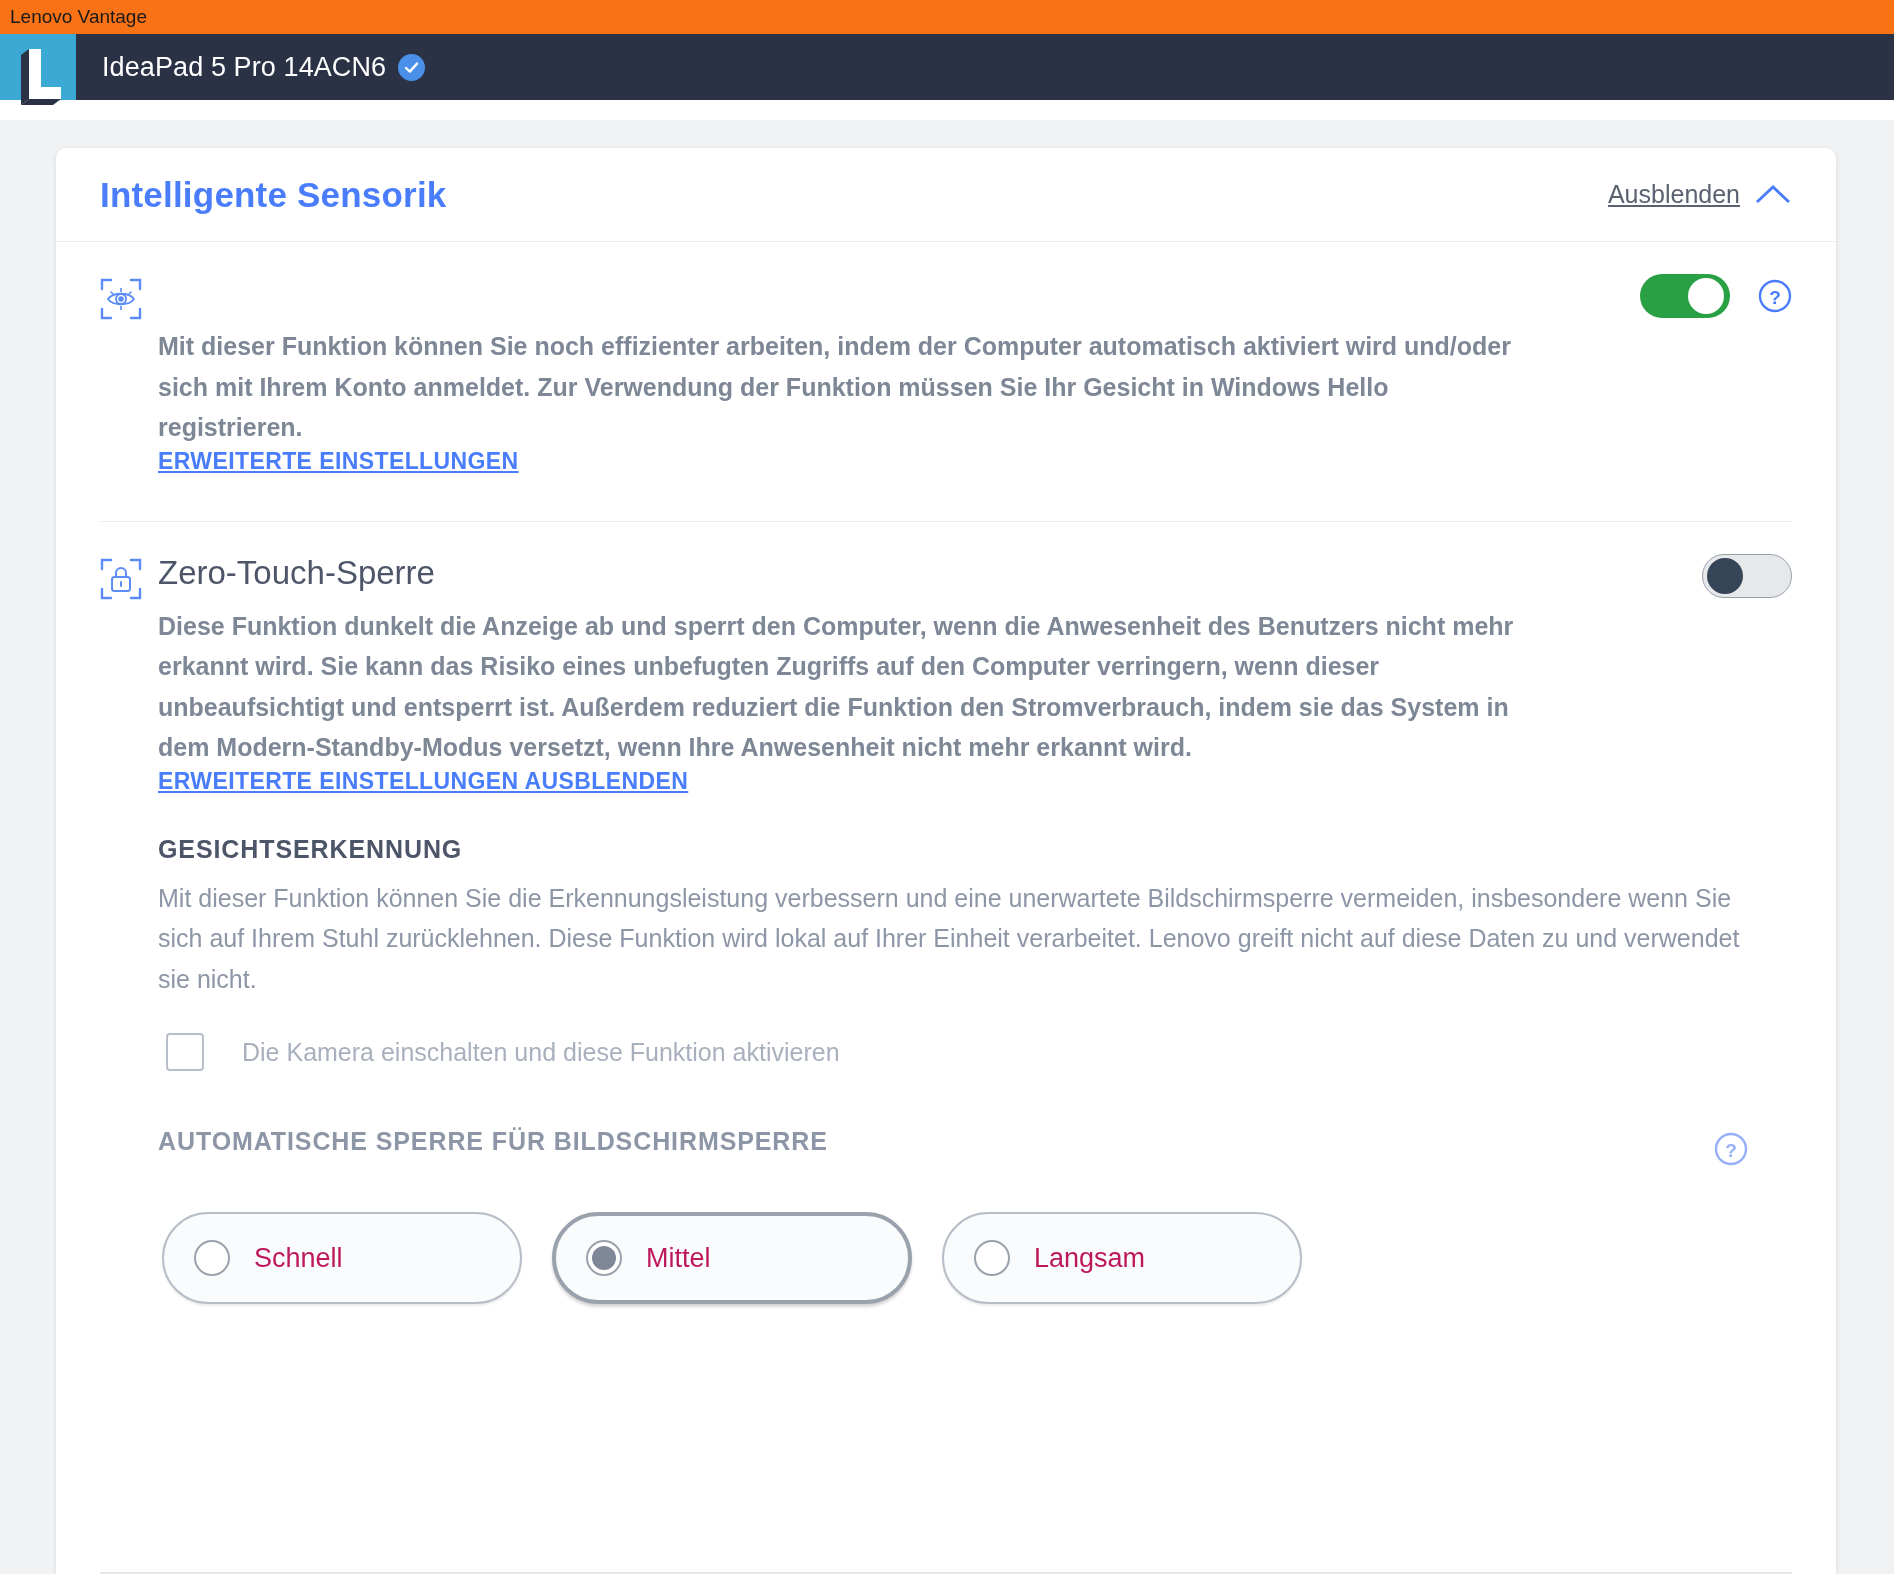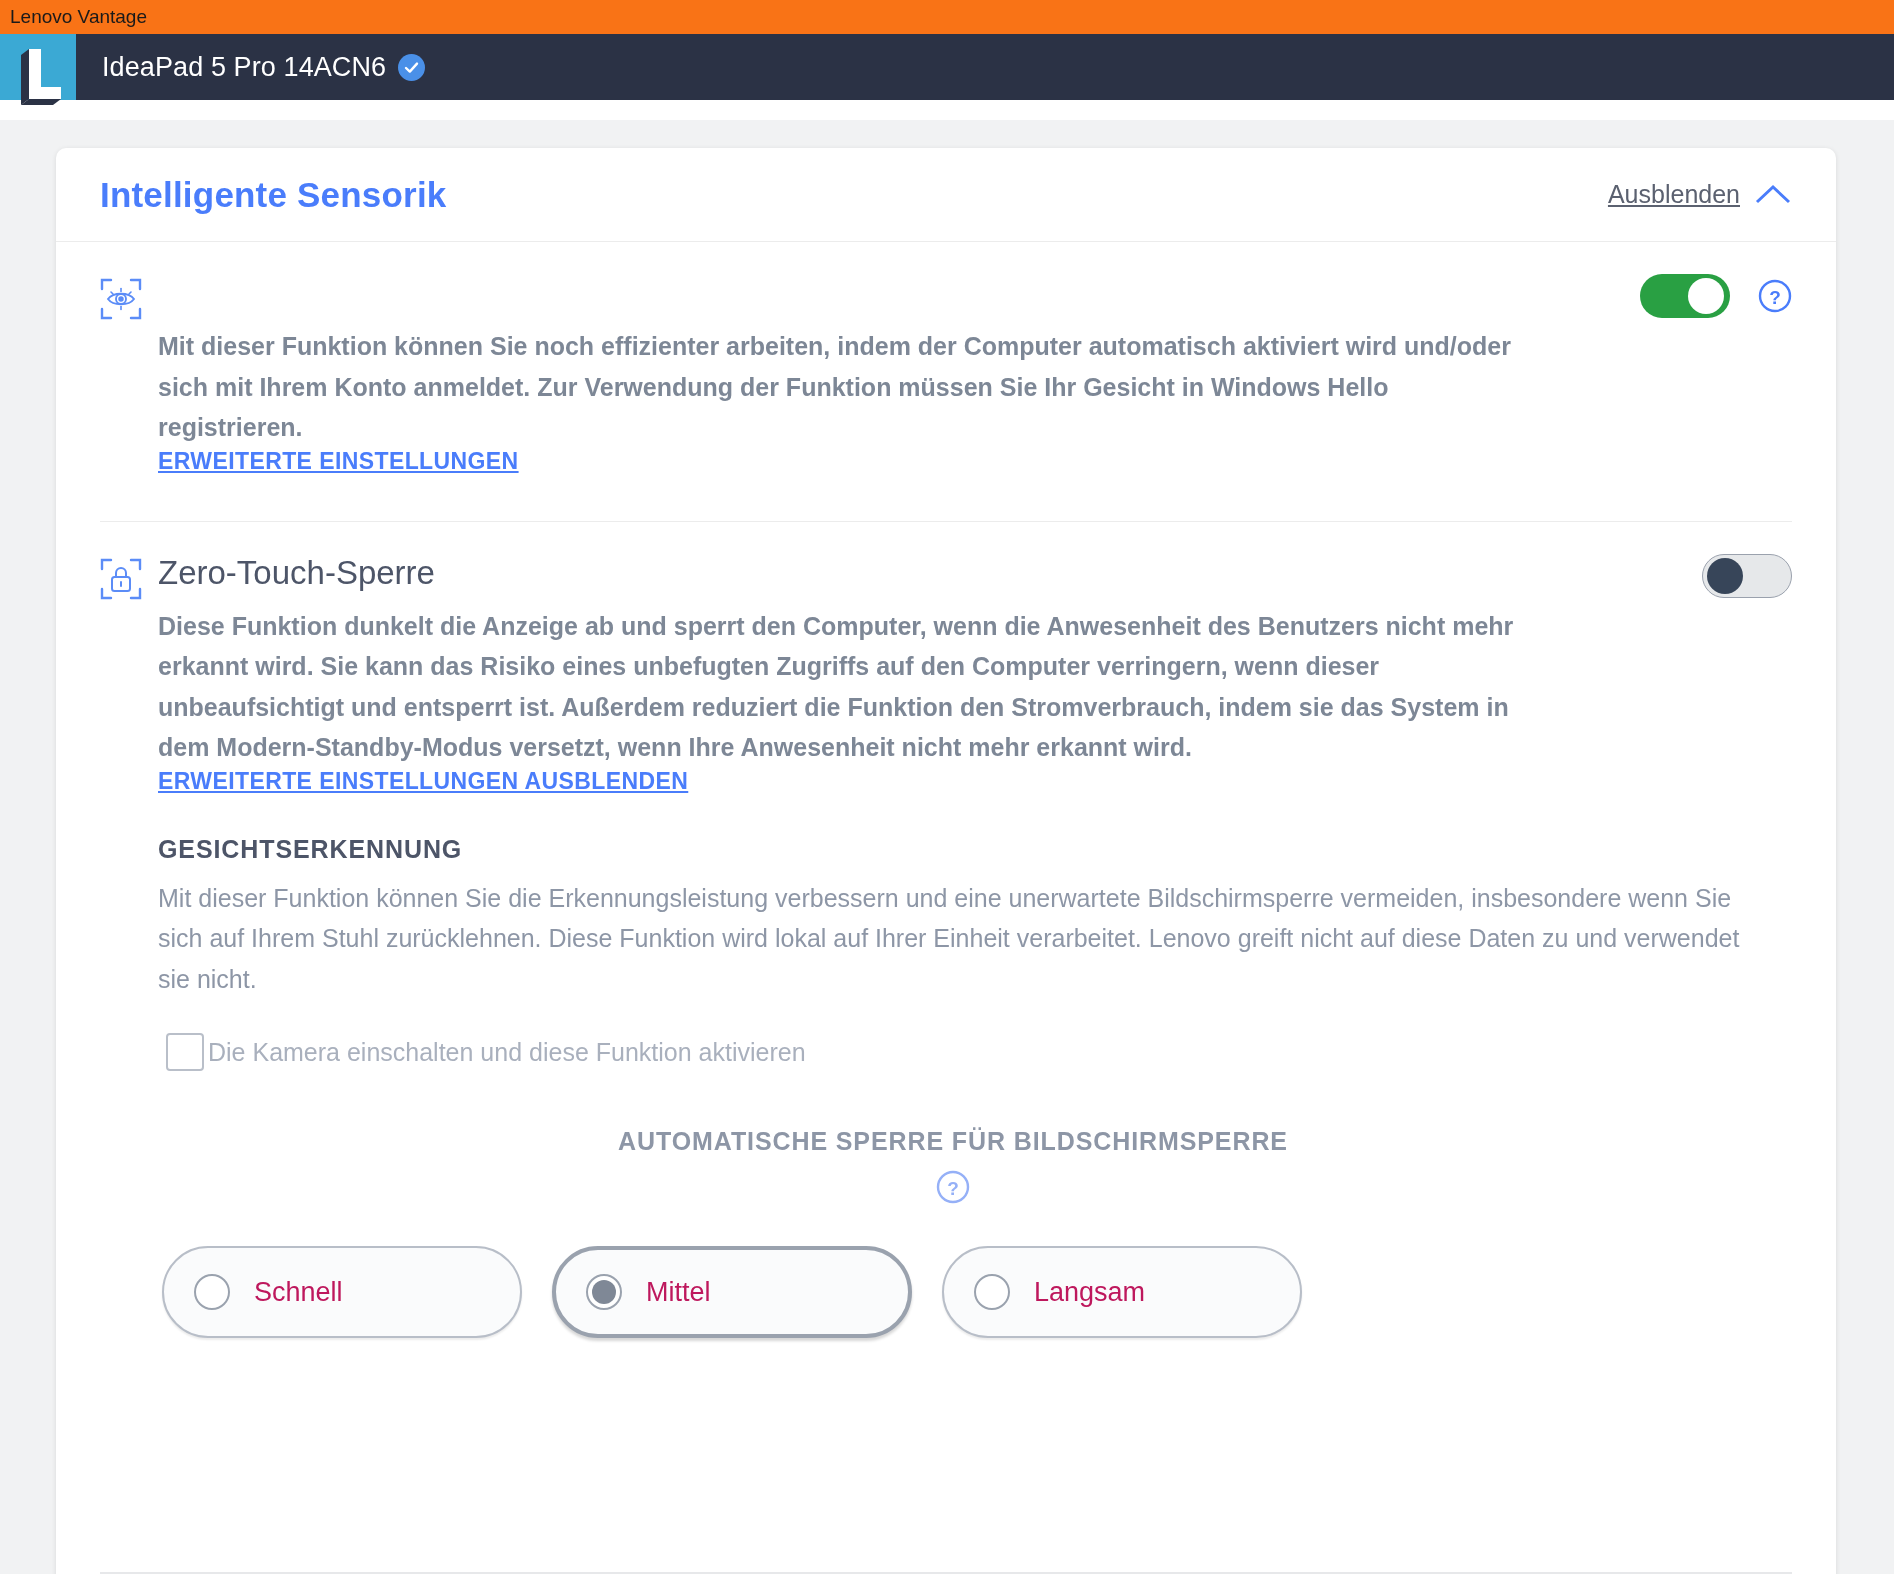--- a/index.html
+++ b/index.html
@@ -242,21 +242,21 @@
     font-size: 25px;
     line-height: 1.62;
     color: #8d96a6;
     margin: 0;
     max-width: 1600px;
   }
 
   .checkbox-row {
     display: flex;
     align-items: center;
-    gap: 4px;
+    gap: 38px;
     margin-top: 34px;
     margin-left: 8px;
   }
   .checkbox {
     width: 38px;
     height: 38px;
     border: 2px solid #b9bfc9;
     border-radius: 4px;
     background: #fff;
     flex: 0 0 38px;
@@ -267,21 +267,20 @@
     font-size: 25px;
     color: #a9b0bd;
   }
 
   .auto-lock-head-row {
     display: flex;
     align-items: center;
     justify-content: space-between;
     margin-top: 56px;
     padding-right: 44px;
-    flex-direction: column;
   }
 
   
   .radio-group {
     display: flex;
     gap: 30px;
     margin-top: 42px;
     margin-left: 4px;
   }
   .radio-pill {

